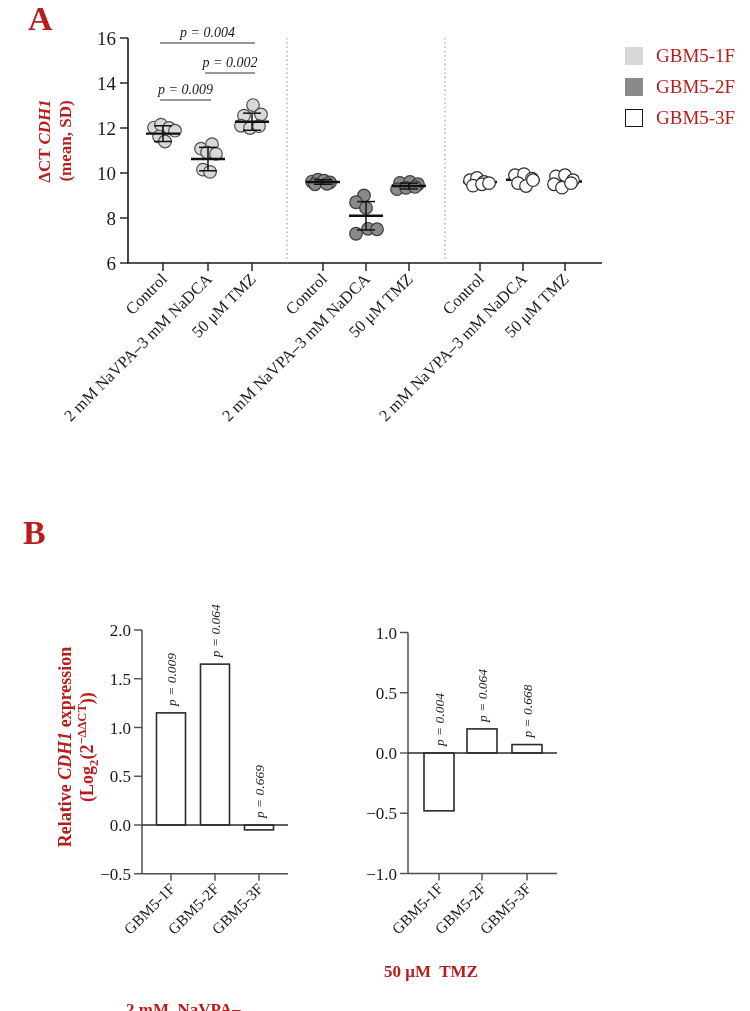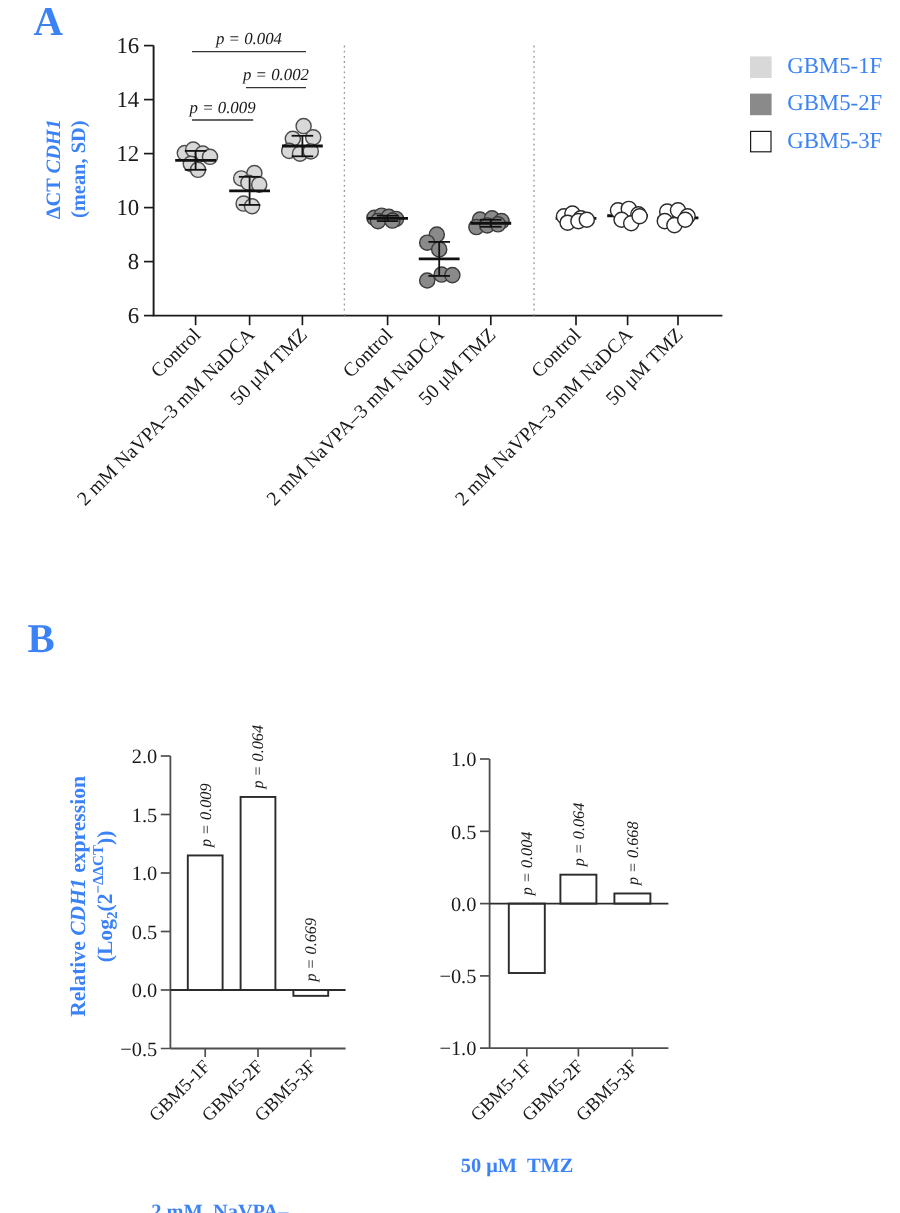--- a/index.html
+++ b/index.html
@@ -1,17 +1,17 @@
 <!DOCTYPE html>
 <html><head>
 <meta charset="utf-8">
 <style>
   html,body{margin:0;padding:0;background:#fff;}
   #canvas{position:relative;width:750px;height:1011px;background:#fff;overflow:hidden;
-          font-family:"Liberation Serif","DejaVu Serif",serif;color:#3b82f6;}
+          font-family:"Liberation Serif","DejaVu Serif",serif;color:#b91c1c;}
   #fig{position:absolute;left:0;top:0;}
   #fig text{fill:#1a1a1a;font-family:"Liberation Serif","DejaVu Serif",serif;}
   .panel-letter{position:absolute;font-size:34px;font-weight:bold;line-height:34px;}
   .vanchor{position:absolute;width:0;height:0;}
   .vlabel{position:absolute;text-align:center;transform:rotate(-90deg);font-weight:bold;}
   .vlabel-a{width:220px;margin-left:-110px;margin-top:-22px;font-size:17px;line-height:21px;}
   .vlabel-b{width:300px;margin-left:-150px;margin-top:-23px;font-size:18px;line-height:22px;}
   sub.s2{font-size:0.7em;vertical-align:sub;line-height:0;}
   sup.s2{font-size:0.7em;vertical-align:super;line-height:0;}
   #legend{position:absolute;left:625px;top:40px;}

